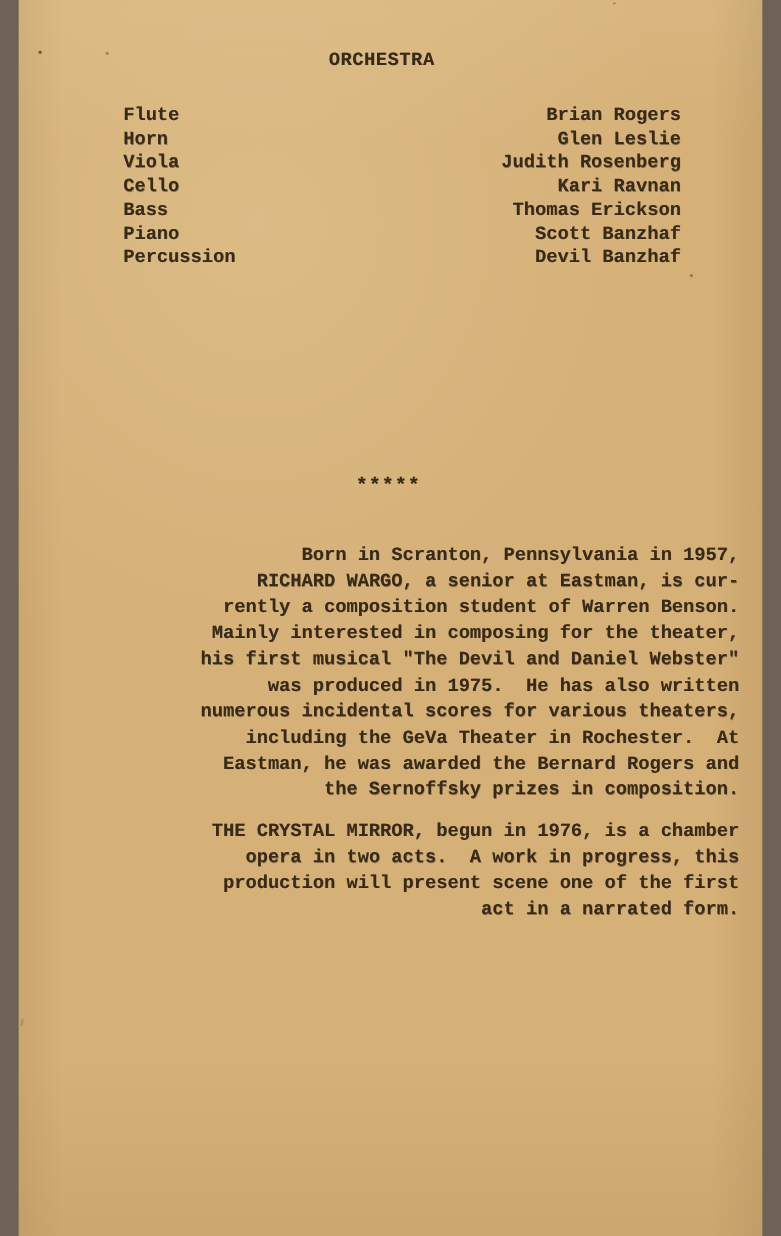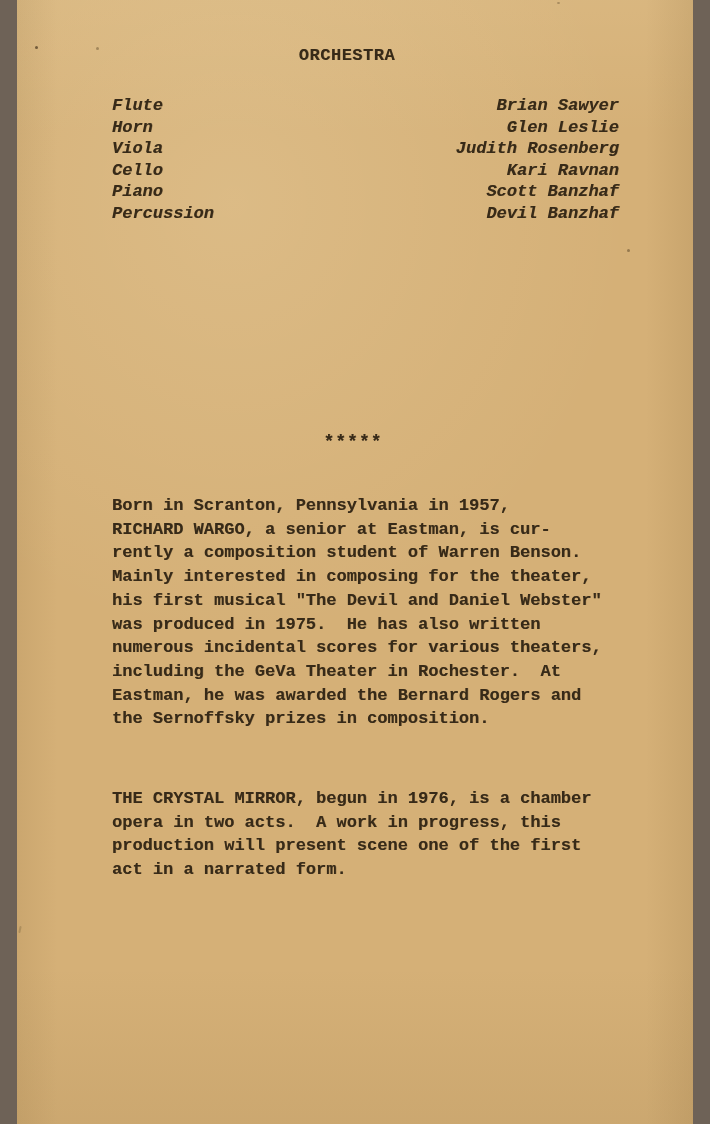--- a/index.html
+++ b/index.html
@@ -20,32 +20,32 @@
   .typed{ text-shadow:0.4px 0.4px 0.5px rgba(48,36,20,0.45); }
   .page-title{
     position:absolute; top:46px; left:95px; width:470px;
     text-align:center; font-size:17px; line-height:20px;
     letter-spacing:0.5px;
   }
   .roster{
     position:absolute; top:95px; left:95px; width:507px;
     font-size:17px; line-height:21.5px;
   }
-  .roster-row{ display:flex; justify-content:space-between;font-style:italic; }
+  .roster-row{ display:flex; justify-content:space-between; }
   .divider{
     position:absolute; top:431px; left:95px; width:482px;
     text-align:center; font-size:18px; line-height:22px; letter-spacing:1px;
   }
   .para{
     position:absolute; left:95px; width:560px;
     font-size:17px; line-height:23.7px;
     white-space:pre;
   }
-  .para-bio{ top:494px; }
-  .para-work{ top:787px; }
+  .para-bio{ top:494px;text-align:right; }
+  .para-work{ top:745px;text-align:right; }
   .speck{ position:absolute; border-radius:50%; }
   .speck-1{ left:18px; top:46px; width:3px; height:3px; background:rgba(80,62,36,0.75); }
   .speck-2{ left:79px; top:47px; width:3px; height:3px; background:rgba(95,75,45,0.45); }
   .speck-3{ left:610px; top:249px; width:3px; height:3px; background:rgba(85,66,38,0.5); }
   .speck-4{ left:540px; top:2px; width:3px; height:2px; background:rgba(95,75,45,0.4); }
   .speck-5{ left:2px; top:926px; width:2px; height:7px; border-radius:1px;
             background:rgba(110,88,52,0.30); transform:rotate(12deg); }
 </style>
 </head>
 <body>
@@ -56,33 +56,37 @@
   <span class="speck speck-2"></span>
   <span class="speck speck-3"></span>
   <span class="speck speck-4"></span>
   <span class="speck speck-5"></span>
 
   <div class="page-title typed">ORCHESTRA</div>
 
   <div class="roster typed">
     <div class="roster-row">
       <span>Flute</span>
-      <span>Brian Sawyer</span>
+      <span>Brian Rogers</span>
     </div>
     <div class="roster-row">
       <span>Horn</span>
       <span>Glen Leslie</span>
     </div>
     <div class="roster-row">
       <span>Viola</span>
       <span>Judith Rosenberg</span>
     </div>
     <div class="roster-row">
       <span>Cello</span>
       <span>Kari Ravnan</span>
+    </div>
+    <div class="roster-row">
+      <span>Bass</span>
+      <span>Thomas Erickson</span>
     </div>
     <div class="roster-row">
       <span>Piano</span>
       <span>Scott Banzhaf</span>
     </div>
     <div class="roster-row">
       <span>Percussion</span>
       <span>Devil Banzhaf</span>
     </div>
   </div>

